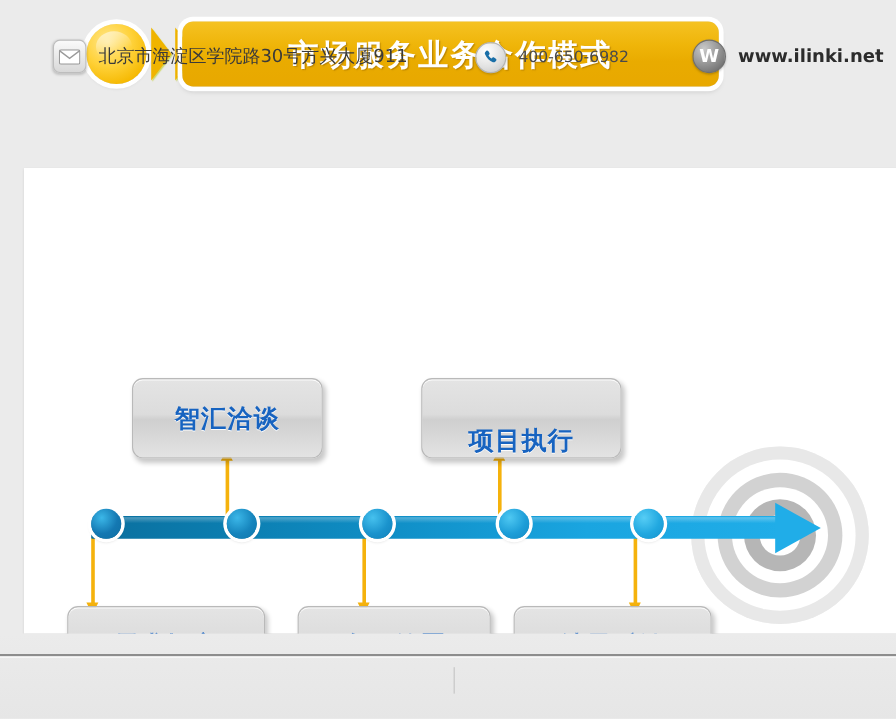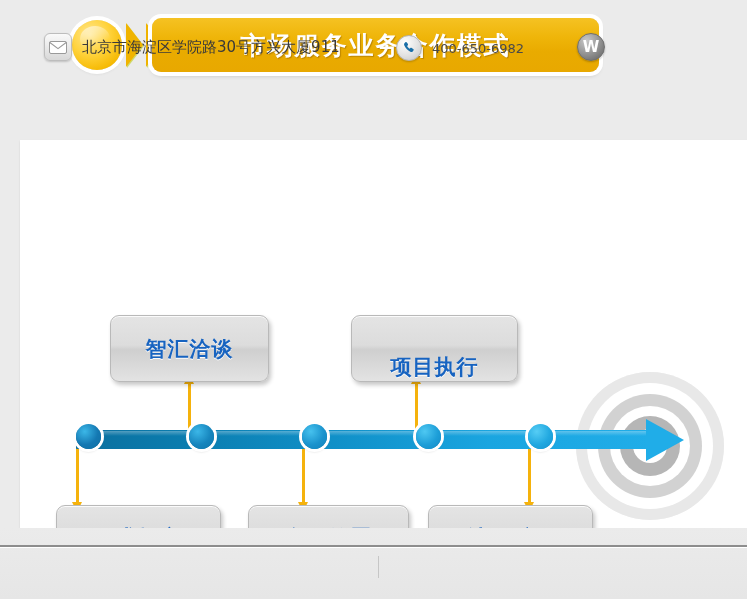--- a/index.html
+++ b/index.html
@@ -268,13 +268,14 @@
       <path d="M3.2 1.4c.6-.5 1.3-.4 1.7.2l1 1.5c.3.5.2 1-.2 1.4l-.6.5c.5 1.2 1.5 2.2 2.7 2.7l.5-.6c.4-.4.9-.5 1.4-.2l1.5 1c.6.4.7 1.1.2 1.7l-.7.8c-.5.5-1.2.7-1.9.5C6.1 9.9 3.4 7.2 2.1 4 1.9 3.3 2.1 2.6 2.6 2.1z" fill="#1a6fa8"></path>
     </svg>
   </span>
   <span class="footer-text">400-650-6982</span>
 </div>
 
 <div class="footer-item" id="footer-web">
   <span class="ficon" id="web-icon">
     <span>W</span>
   </span>
+  <span class="footer-text">www.ilinki.net</span>
 </div>
 
 </body></html>

